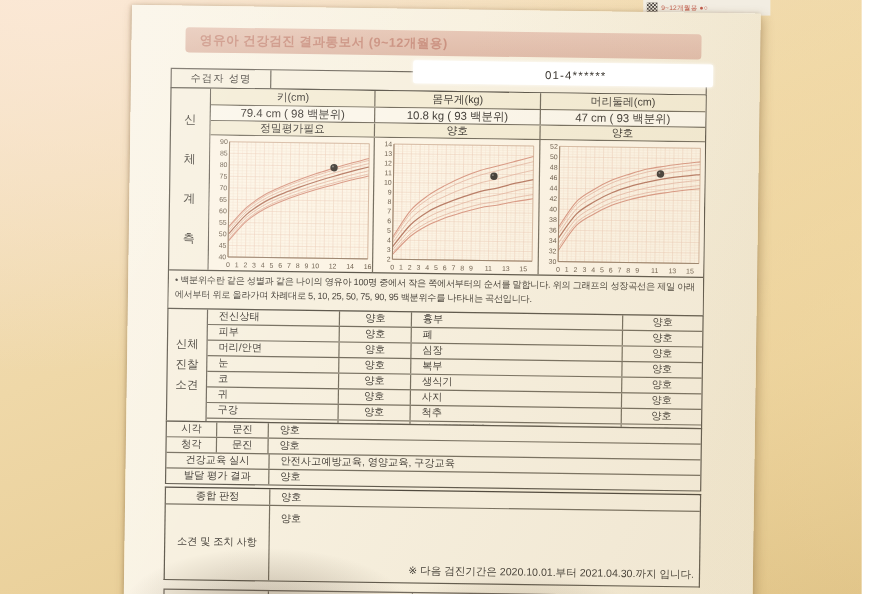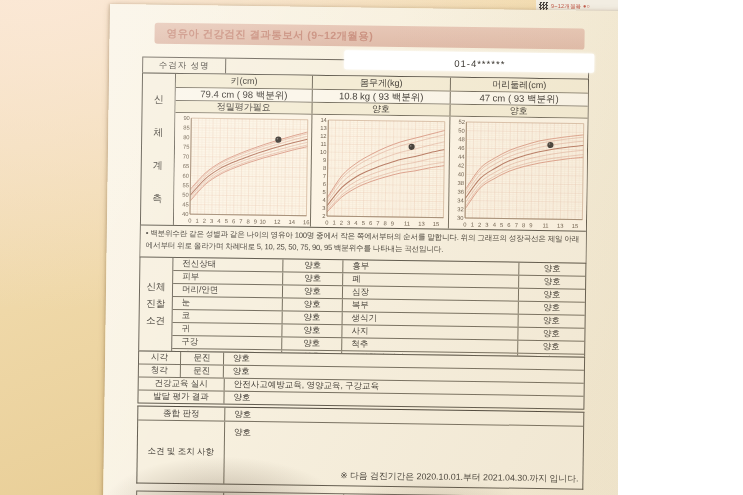--- a/index.html
+++ b/index.html
@@ -2,21 +2,21 @@
 <html><head>
 <meta charset="utf-8">
 <style>
   html,body{margin:0;padding:0;}
   body{
     width:743px;height:495px;overflow:hidden;
     font-family:"Liberation Sans","DejaVu Sans",sans-serif;
     color:#45403a;
   }
   .scene{
-    position:relative;width:618px;height:495px;overflow:hidden;
+    position:relative;width:718px;height:495px;overflow:hidden;
     background:
       radial-gradient(1000px 620px at 6% -6%, rgba(252,233,216,.95), rgba(252,233,216,0) 55%),
       radial-gradient(900px 700px at 112% 45%, rgba(244,219,165,.55), rgba(244,219,165,0) 62%),
       linear-gradient(158deg,#f3e0c2 0%, #efd8a8 42%, #e9cf98 72%, #ddc083 100%);
   }
   
   .next-page-tab{
     position:absolute;left:536px;top:0;width:106px;height:13px;
     background:#f2ede2;display:flex;align-items:center;gap:3px;
     padding:1px 3px;box-sizing:border-box;z-index:1;

